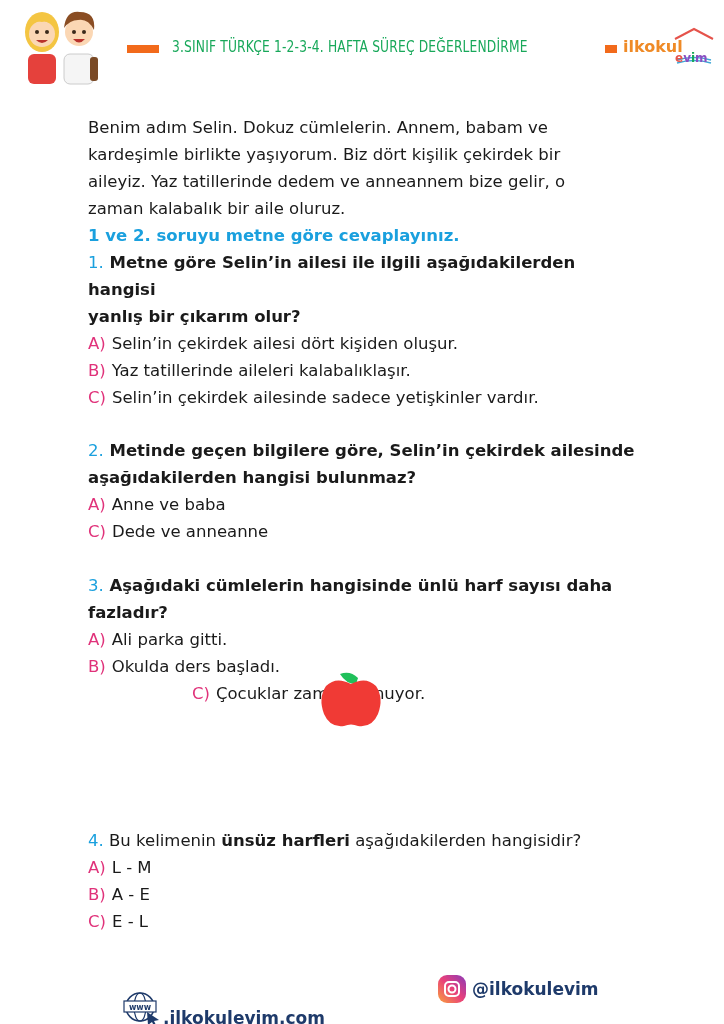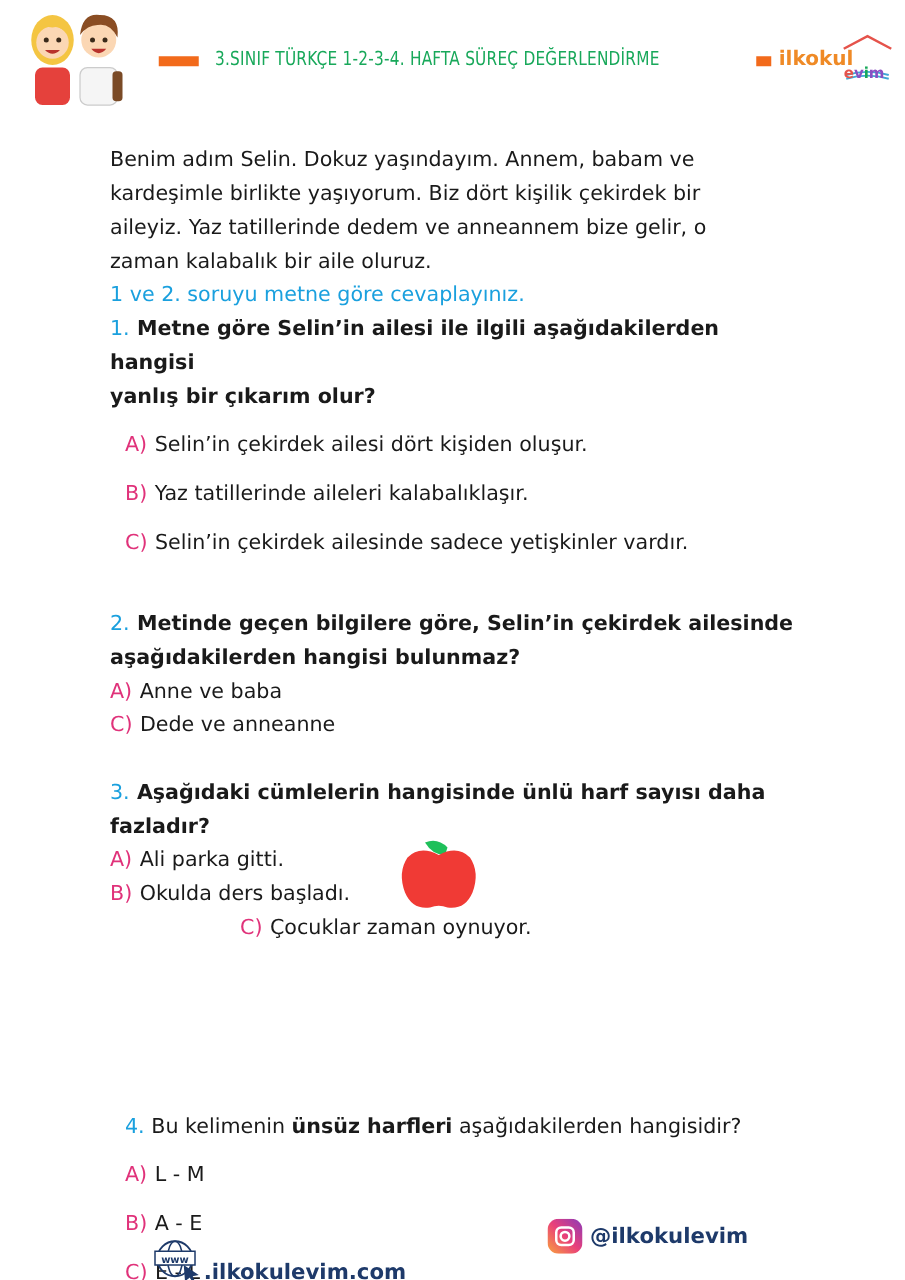--- a/index.html
+++ b/index.html
@@ -15,24 +15,24 @@
       transform: scaleX(0.88); transform-origin: left center; white-space: nowrap;
     }
     .header-bar2 { position: absolute; left: 605px; top: 45px; width: 12px; height: 8px; background: #f26a1b; }
     .logo { position: absolute; left: 623px; top: 27px; width: 95px; height: 38px; }
     .logo .ilk { position: absolute; left: 0; top: 10px; font-size: 16px; color: #ef8a26; font-weight: bold; font-family: "DejaVu Sans", sans-serif; }
     .logo .evim { position: absolute; left: 52px; top: 24px; font-size: 12px; font-weight: bold; font-family: "DejaVu Sans", sans-serif; text-align: center; }
     .logo svg { position: absolute; left: 48px; top: 0; }
 
     .content { position: absolute; left: 88px; top: 114px; width: 560px; font-size: 16.5px; line-height: 27px; }
     .para { margin: 0; }
-    .instr { color: #1aa0de; font-weight: normal; }
+    .instr { color: #1aa0de; font-weight: bold; }
     .q { font-weight: bold; margin: 0; }
     .qnum { color: #1aa0de; font-weight: normal; }
-    .opt { margin: 12px; }
+    .opt { margin: 0; }
     .optl { color: #e0327a; margin-right: 6px; }
     .row { display: flex; flex-direction: column; }
     .bold { font-weight: bold; }
 
     .apple { position: absolute; left: 318px; top: 668px; }
 
     .footer-web { position: absolute; left: 123px; top: 990px; display: flex; align-items: flex-end; text-decoration: underline; }
     .footer-web .txt { font-size: 17px; color: #1e3a6a; font-weight: bold; margin-left: 2px; }
     .footer-ig { position: absolute; left: 438px; top: 975px; display: flex; align-items: center; justify-content: space-between; }
     .footer-ig .txt { font-size: 17px; color: #1e3a6a; font-weight: bold; margin-left: 6px; }
@@ -66,21 +66,21 @@
   <span class="ilk">ilkokul</span>
   <svg width="46" height="38" viewBox="0 0 46 38">
     <path d="M4 12 L23 2 L42 12" fill="none" stroke="#e5534b" stroke-width="2"></path>
     <path d="M6 33 Q23 28 40 33" fill="none" stroke="#3fa7d6" stroke-width="1.5"></path>
     <path d="M6 36 Q23 31 40 36" fill="none" stroke="#3fa7d6" stroke-width="1.5"></path>
   </svg>
   <span class="evim"><span style="color:#e5534b">e</span><span style="color:#8a4fc2">v</span><span style="color:#18a85a">i</span><span style="color:#8a4fc2">m</span></span>
 </div>
 
 <div class="content">
-  <p class="para">Benim adım Selin. Dokuz yaşındayım. Annem, babam ve</p>
+  <p class="para">Benim adım Selin. Dokuz cümlelerin. Annem, babam ve</p>
   <p class="para">kardeşimle birlikte yaşıyorum. Biz dört kişilik çekirdek bir</p>
   <p class="para">aileyiz. Yaz tatillerinde dedem ve anneannem bize gelir, o</p>
   <p class="para">zaman kalabalık bir aile oluruz.</p>
   <p class="para instr">1 ve 2. soruyu metne göre cevaplayınız.</p>
 
   <p class="q"><span class="qnum">1.</span> <span>Metne göre Selin’in ailesi ile ilgili aşağıdakilerden hangisi</span></p>
   <p class="q">yanlış bir çıkarım olur?</p>
   <p class="opt"><span class="optl">A)</span><span>Selin’in çekirdek ailesi dört kişiden oluşur.</span></p>
   <p class="opt"><span class="optl">B)</span><span>Yaz tatillerinde aileleri kalabalıklaşır.</span></p>
   <p class="opt"><span class="optl">C)</span><span>Selin’in çekirdek ailesinde sadece yetişkinler vardır.</span></p>

